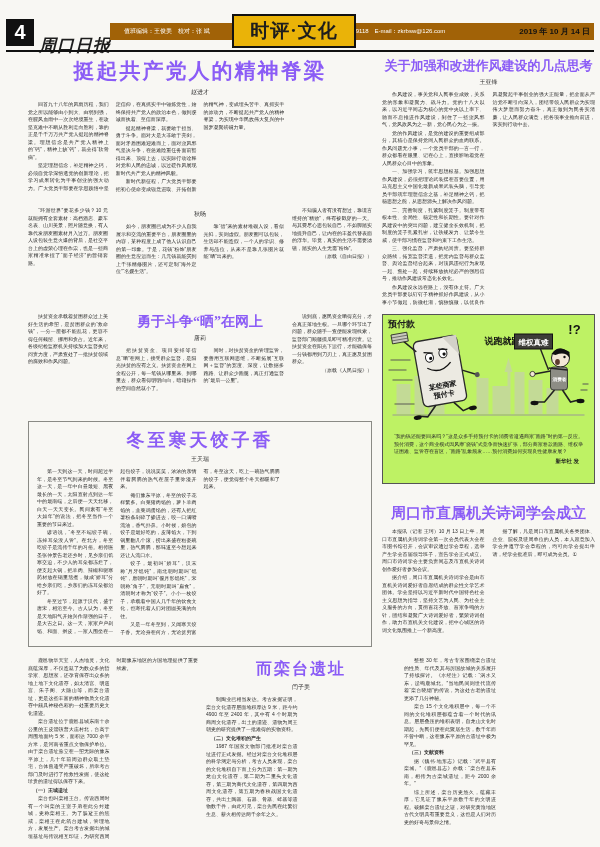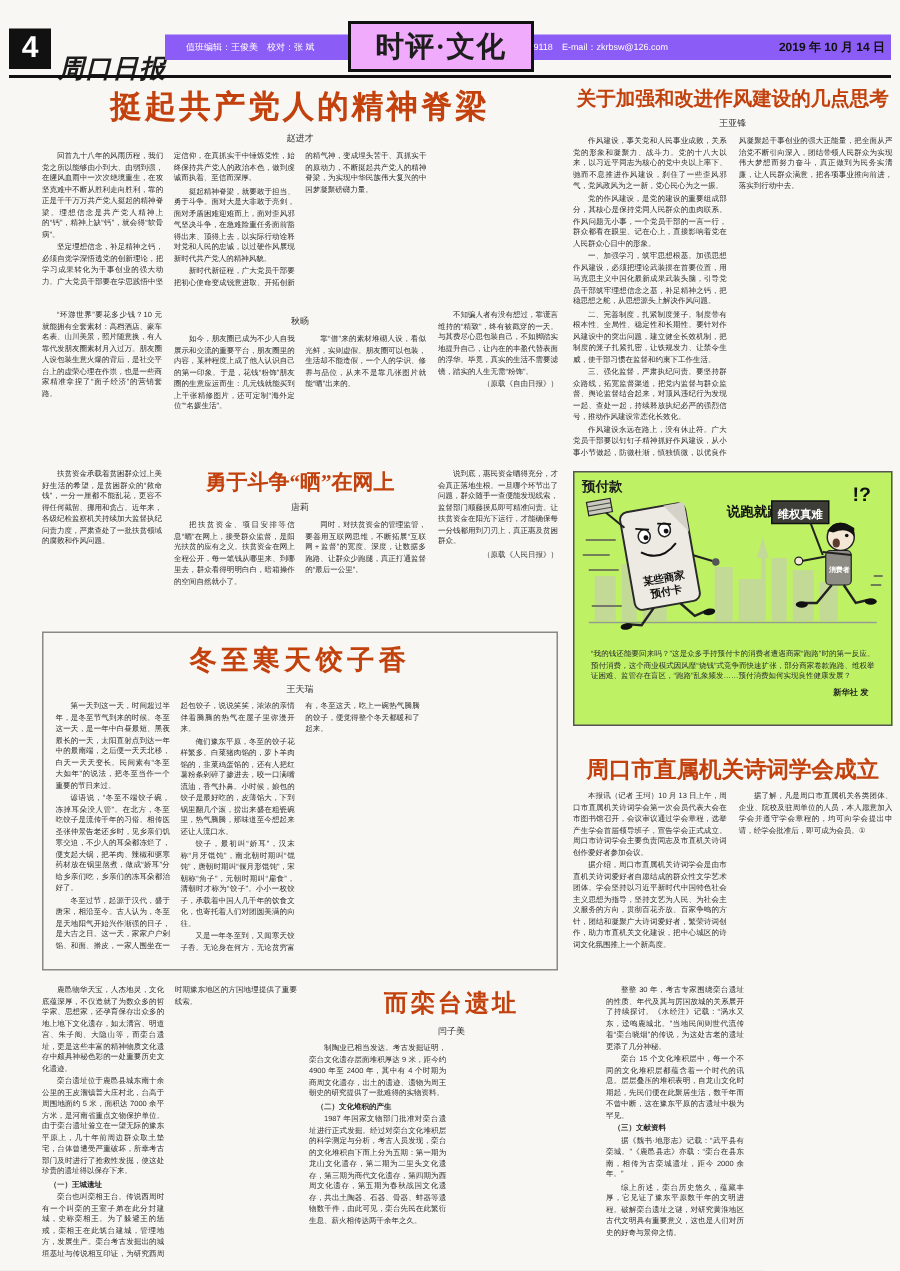--- a/index.html
+++ b/index.html
@@ -12,38 +12,38 @@
     font-family: "Liberation Sans","DejaVu Sans",sans-serif;
     color:#1d1d1d;
     overflow: hidden;
   }
   
   .header { position:absolute; top:14px; left:6px; right:6px; height:36px; }
   .pagenum { position:absolute; left:0; top:5px; width:28px; height:27px; background:#111;
              color:#fff; font-weight:bold; font-size:20px; text-align:center; line-height:27px; }
   .masthead { position:absolute; left:33px; top:20px; font-size:17px; font-weight:bold;
               font-style:italic; letter-spacing:1px; font-family:"Liberation Serif","DejaVu Serif",serif; }
-  .graybar { position:absolute; left:104px; right:0; top:9px; height:17px; background:#8b5cf6;
+  .graybar { position:absolute; left:104px; right:0; top:9px; height:17px; background:#a16207;
              display:flex; align-items:center; }
   .graybar .gtext { color:#fff; font-size:6px; white-space:nowrap; }
   .gb-left  { margin-left:14px; }
   .gb-right { margin-left:118px; }
   .gb-date  { margin-left:auto; margin-right:4px; color:#111; font-size:8px; font-weight:bold; }
-  .section-box { position:absolute; left:226px; top:0px; width:124px; height:34px; background:#f0abfc;
+  .section-box { position:absolute; left:226px; top:0px; width:124px; height:34px; background:#eab308;
                  border:2px solid #111; display:flex; align-items:center; justify-content:center; z-index:2; }
   .section-box .stitle { font-size:19px; font-weight:bold; font-family:"Liberation Serif","DejaVu Serif",serif; letter-spacing:1px; }
   .header-rule { position:absolute; top:50px; left:6px; right:6px; height:0; border-top:2px solid #111; }
 
   
   .main { position:absolute; top:57px; left:28px; width:567px; }
   .row1 { display:flex; gap:10px; }
   .col-left  { width:344px; }
   .col-right { width:213px; }
 
-  .headline   { text-align:center; font-weight:bold; font-family:"Liberation Serif","DejaVu Serif",serif; color:#c2410c; }
+  .headline   { text-align:center; font-weight:bold; font-family:"Liberation Serif","DejaVu Serif",serif; color:#8b5cf6; }
   .byline     { text-align:center; font-size:6px; color:#333; margin:3px 0 4px 0; }
   .bodytext   { font-size:5px; line-height:1.5; text-align:justify; color:#2c2c2c; }
   .bodytext p { text-indent:2em; margin-bottom:1px; }
   .bodytext p.subhead { font-weight:bold; text-indent:1em; }
   .attribution { text-align:right; text-indent:0 !important; color:#333; }
 
   
   .art-spine .headline { font-size:21px; letter-spacing:2px; }
   .art-spine .cols { column-count:4; column-gap:7px; height:97px; column-fill:auto; overflow:hidden; }
 

